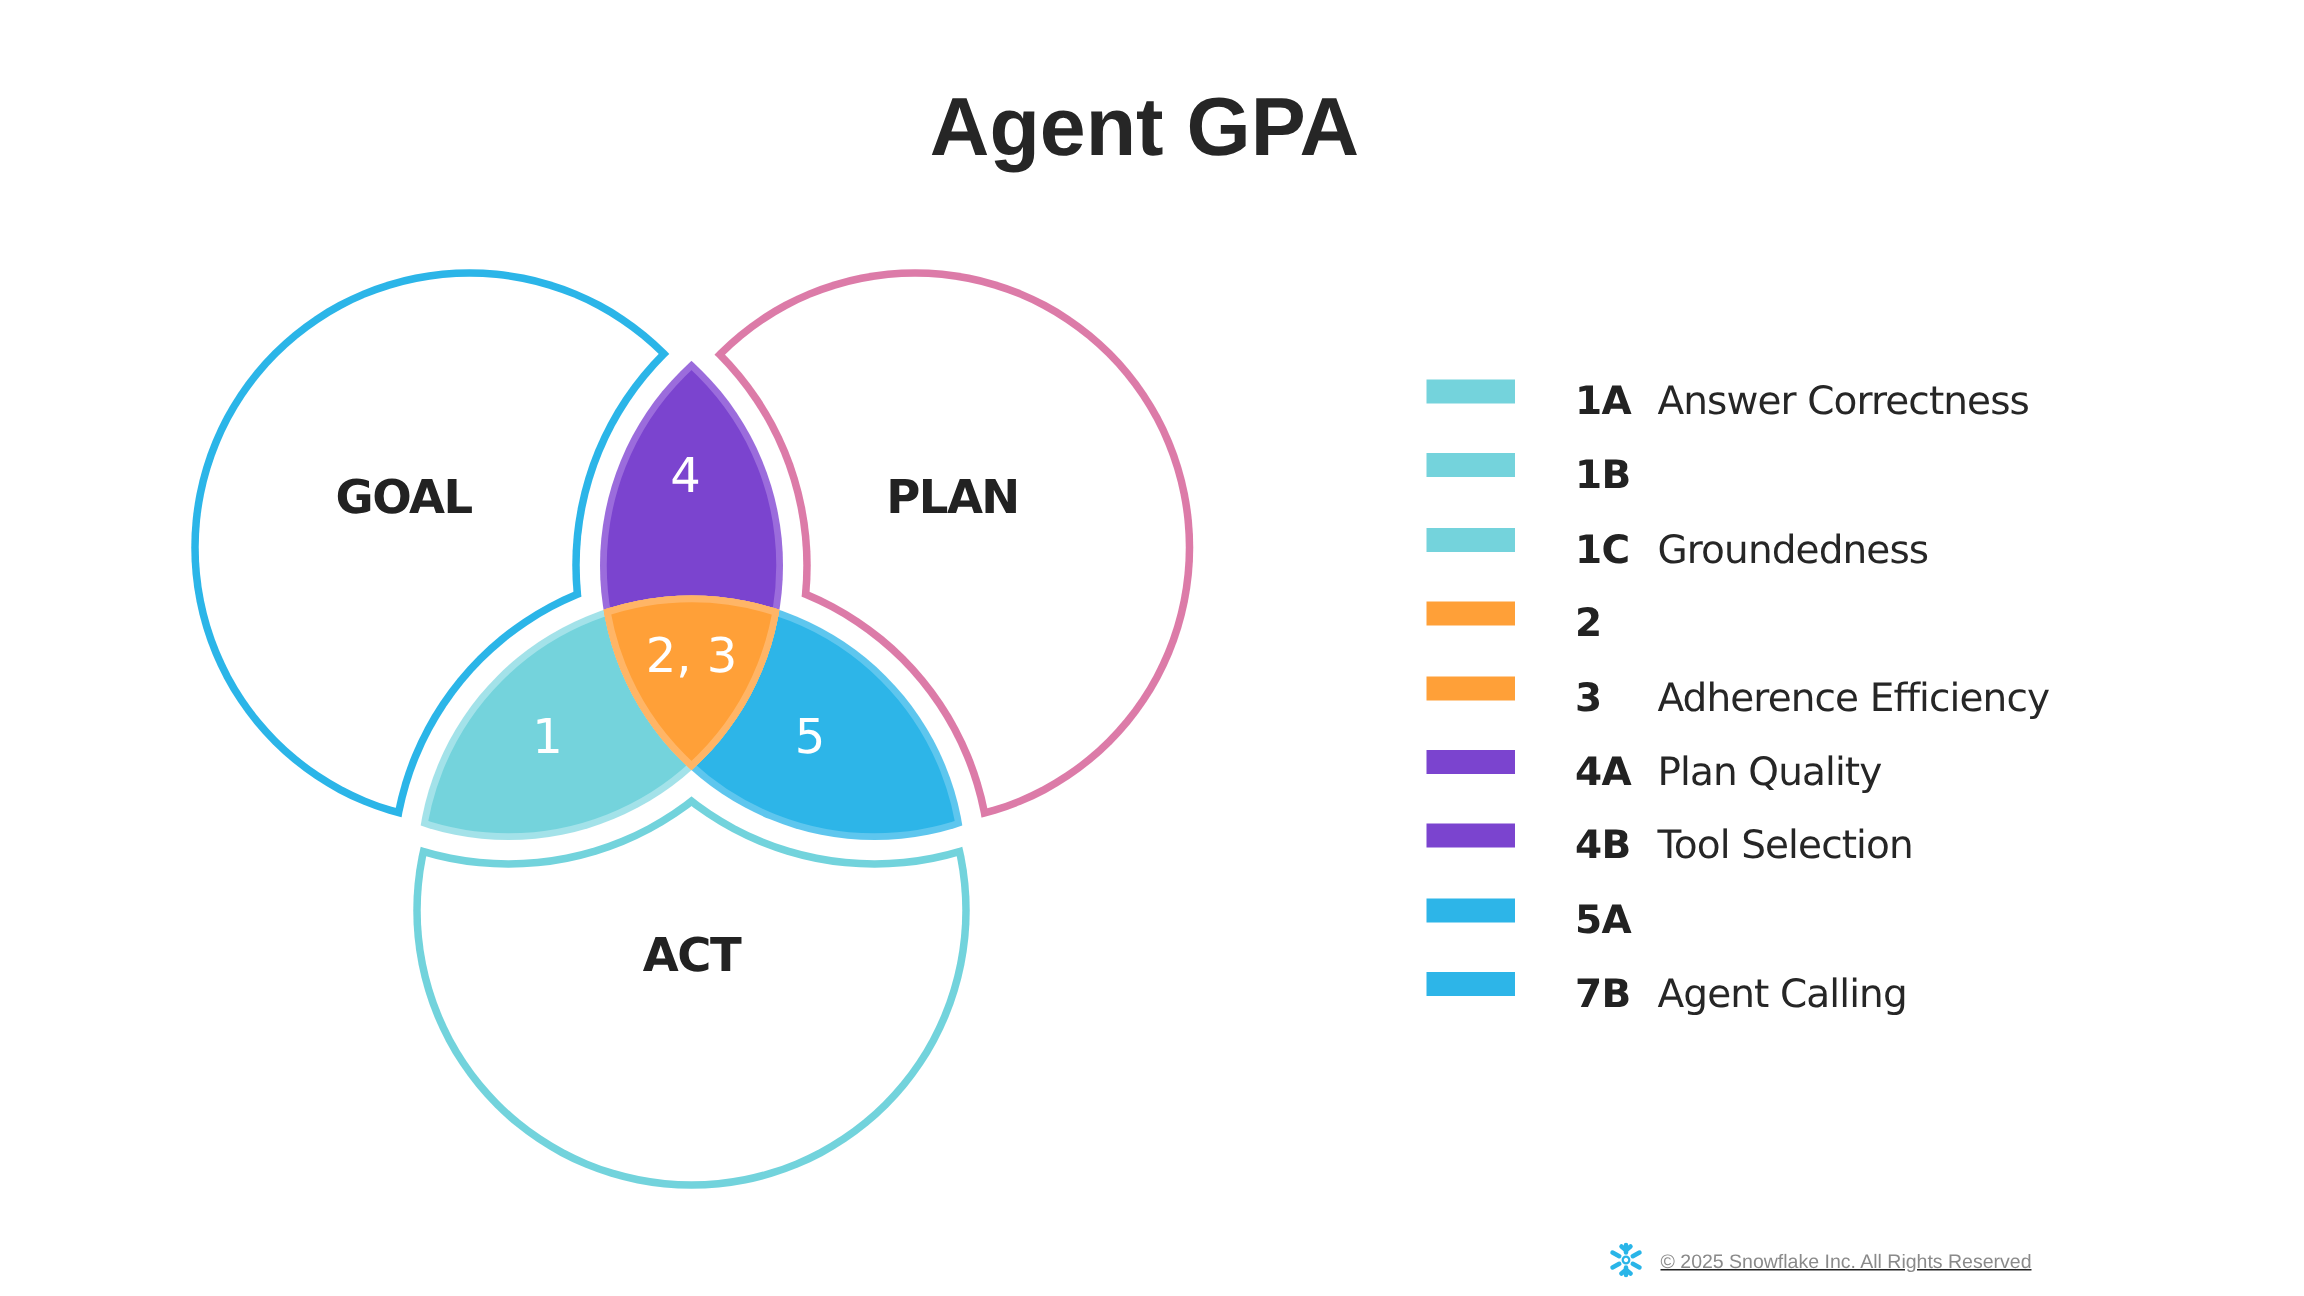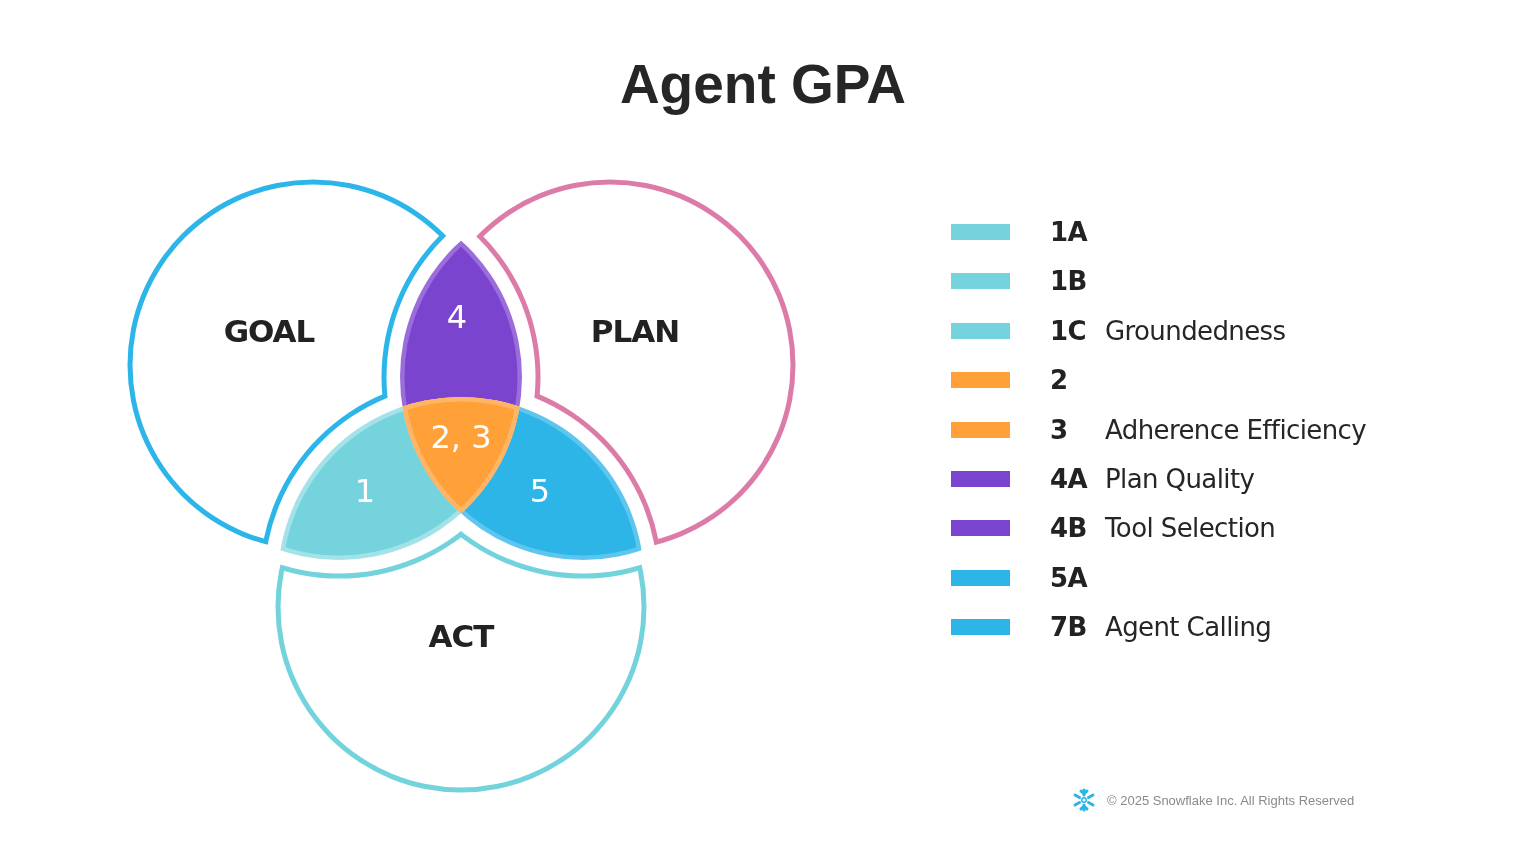--- a/index.html
+++ b/index.html
@@ -19,34 +19,34 @@
     font-family: "DejaVu Sans", sans-serif; font-weight: bold;
     font-size: 31px; fill: #222222; letter-spacing: -1px;
   }
   .region-num {
     font-family: "DejaVu Sans", sans-serif; font-weight: normal;
     font-size: 32px; fill: #ffffff;
   }
   .legend { position: absolute; left: 951px; top: 210px; }
   .legend-row {
     position: absolute; left: 0; height: 44px; width: 440px;
-    display: flex; align-items: center;
+    display: flex; align-items: flex-start; margin-top: 43px;
   }
   .swatch { width: 59px; height: 16px; flex: 0 0 59px; }
   .code {
     position: absolute; left: 99px; font-size: 26px; font-weight: bold;
     color: #222222; font-family: "DejaVu Sans", sans-serif; letter-spacing: -0.5px;
   }
   .label {
     position: absolute; left: 154px; font-size: 26px; color: #262626;
     font-family: "DejaVu Sans", sans-serif; letter-spacing: -0.6px; white-space: nowrap;
   }
   .footer {
-    position: absolute; left: 1072px; top: 788px; height: 24px;
-    display: flex; align-items: center;
+    position: absolute; left: 1072px; top: 828px; height: 24px;
+    display: flex; align-items: center; text-decoration: underline;
   }
   .footer-text {
     font-size: 13px; color: #8a8a8a; margin-left: 11px;
     font-family: "Liberation Sans", sans-serif; white-space: nowrap;
   }
 </style>
 </head>
 <body>
 
 <div class="title">Agent GPA</div>
@@ -178,20 +178,21 @@
   <text class="region-num" x="457" y="328" text-anchor="middle">4</text>
   <text class="region-num" x="461" y="448" text-anchor="middle">2, 3</text>
   <text class="region-num" x="365" y="502" text-anchor="middle">1</text>
   <text class="region-num" x="540" y="502" text-anchor="middle">5</text>
 </svg>
 
 <div class="legend">
   <div class="legend-row" style="top:0px">
     <div class="swatch" style="background:#74D3DC"></div>
     <span class="code">1A</span>
+    <span class="label">Answer Correctness</span>
   </div>
   <div class="legend-row" style="top:49px">
     <div class="swatch" style="background:#74D3DC"></div>
     <span class="code">1B</span>
   </div>
   <div class="legend-row" style="top:99px">
     <div class="swatch" style="background:#74D3DC"></div>
     <span class="code">1C</span>
     <span class="label">Groundedness</span>
   </div>

